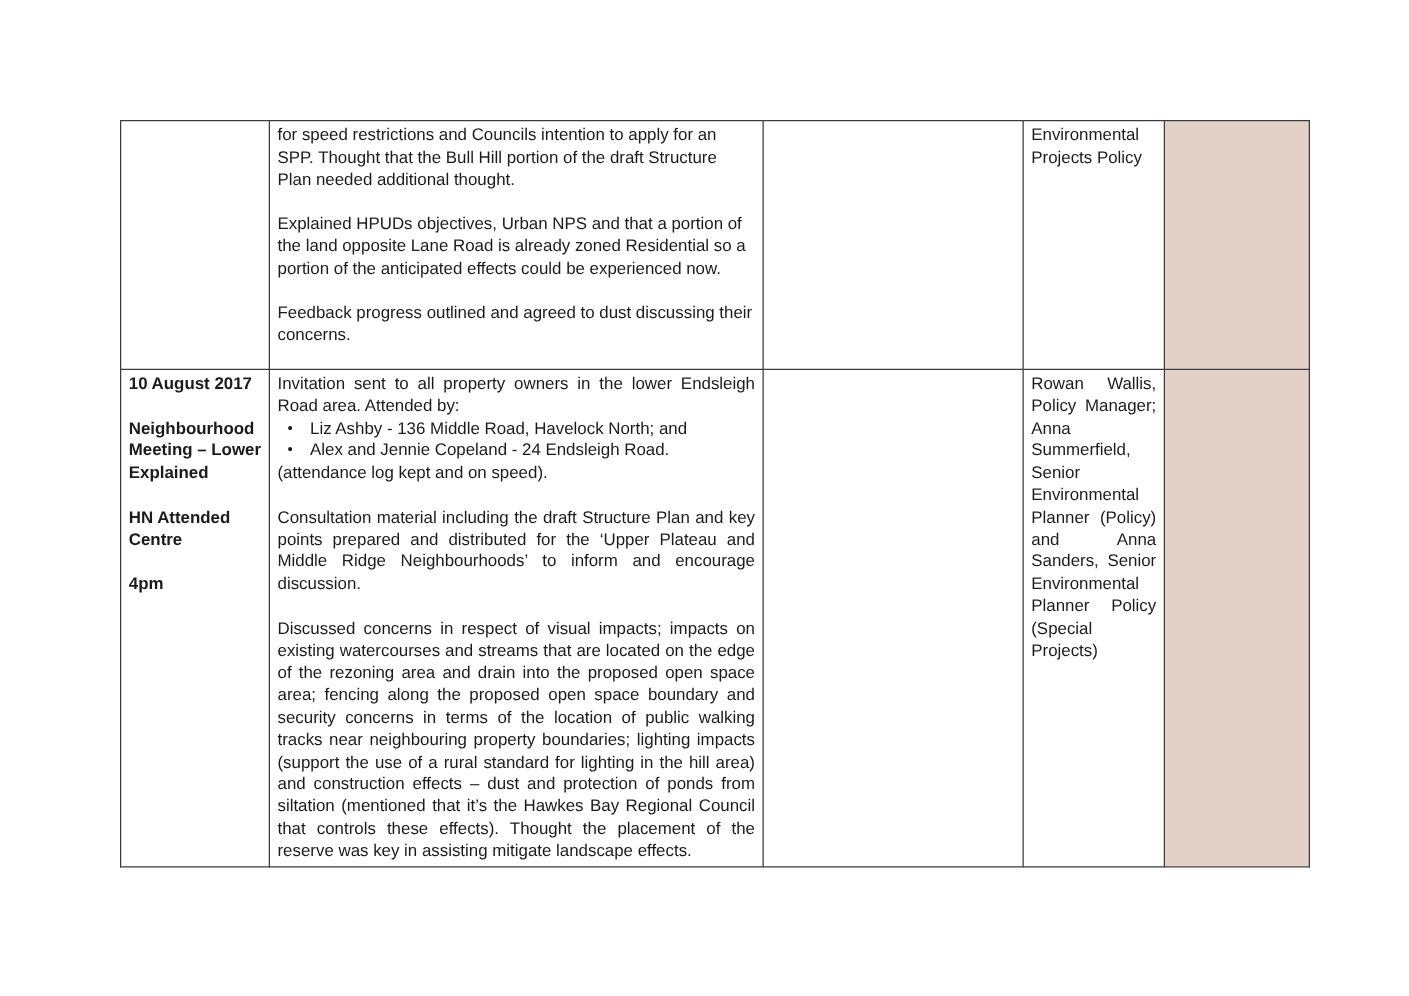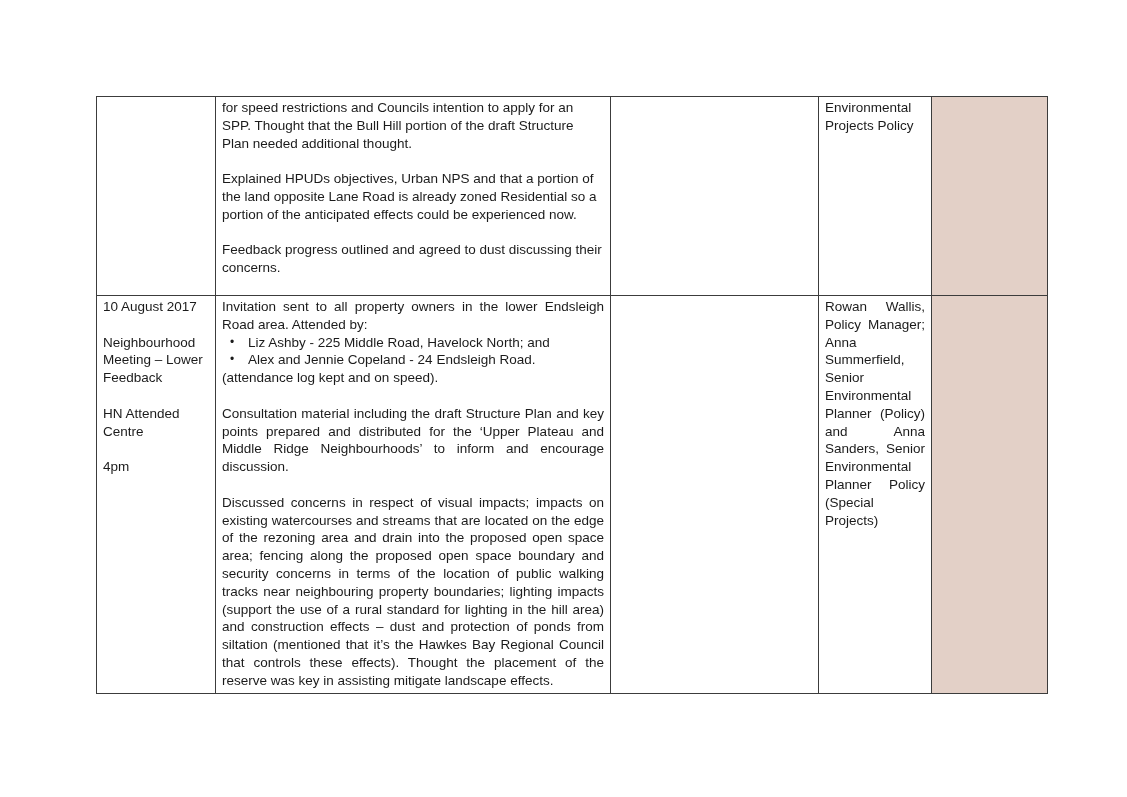--- a/index.html
+++ b/index.html
@@ -30,21 +30,21 @@
   col.c2 { width: 395px; }
   col.c3 { width: 208px; }
   col.c4 { width: 113px; }
   col.c5 { width: 116px; }
 
   tr.r1 { height: 199px; }
   tr.r2 { height: 398px; }
 
   .para { margin: 0; }
   .justify { text-align: justify; }
-  .bold { font-weight: normal; }
+  .bold { font-weight: bold; }
   .vspace { height: 17.8px; }
 
   .bullet-line { display: flex; margin: 0; }
   .bullet-glyph {
     flex: 0 0 18px;
     margin-left: 8px;
     font-size: 12px;
   }
   .bullet-text { flex: 1 1 auto; }
 </style>
@@ -75,31 +75,31 @@
       <td>
         <p class="para">Environmental Projects Policy</p>
       </td>
       <td style="background-color: rgb(227, 208, 199);"></td>
     </tr>
 
     <tr class="r2">
       <td>
         <p class="para bold">10 August 2017</p>
         <div class="vspace"></div>
-        <p class="para bold">Neighbourhood Meeting – Lower Feedback</p>
+        <p class="para bold">Neighbourhood Meeting – Lower Explained</p>
         <div class="vspace"></div>
         <p class="para bold">HN Attended Centre</p>
         <div class="vspace"></div>
         <p class="para bold">4pm</p>
       </td>
       <td>
         <p class="para justify">Invitation sent to all property owners in the lower Endsleigh Road area.  Attended by:</p>
         <div class="bullet-line">
           <span class="bullet-glyph">•</span>
-          <span class="bullet-text">Liz Ashby - 225 Middle Road, Havelock North; and</span>
+          <span class="bullet-text">Liz Ashby - 136 Middle Road, Havelock North; and</span>
         </div>
         <div class="bullet-line">
           <span class="bullet-glyph">•</span>
           <span class="bullet-text">Alex and Jennie Copeland - 24 Endsleigh Road.</span>
         </div>
         <p class="para">(attendance log kept and on speed).</p>
         <div class="vspace"></div>
         <p class="para justify">Consultation material including the draft Structure Plan and key points prepared and distributed for the ‘Upper Plateau and Middle Ridge Neighbourhoods’ to inform and encourage discussion.</p>
         <div class="vspace"></div>
         <p class="para justify">Discussed concerns in respect of visual impacts; impacts on existing watercourses and streams that are located on the edge of the rezoning area and drain into the proposed open space area; fencing along the proposed open space boundary and security concerns in terms of the location of public walking tracks near neighbouring property boundaries; lighting impacts (support the use of a rural standard for lighting in the hill area) and construction effects – dust and protection of ponds from siltation (mentioned that it’s the Hawkes Bay Regional Council that controls these effects).  Thought the placement of the reserve was key in assisting mitigate landscape effects.</p>

